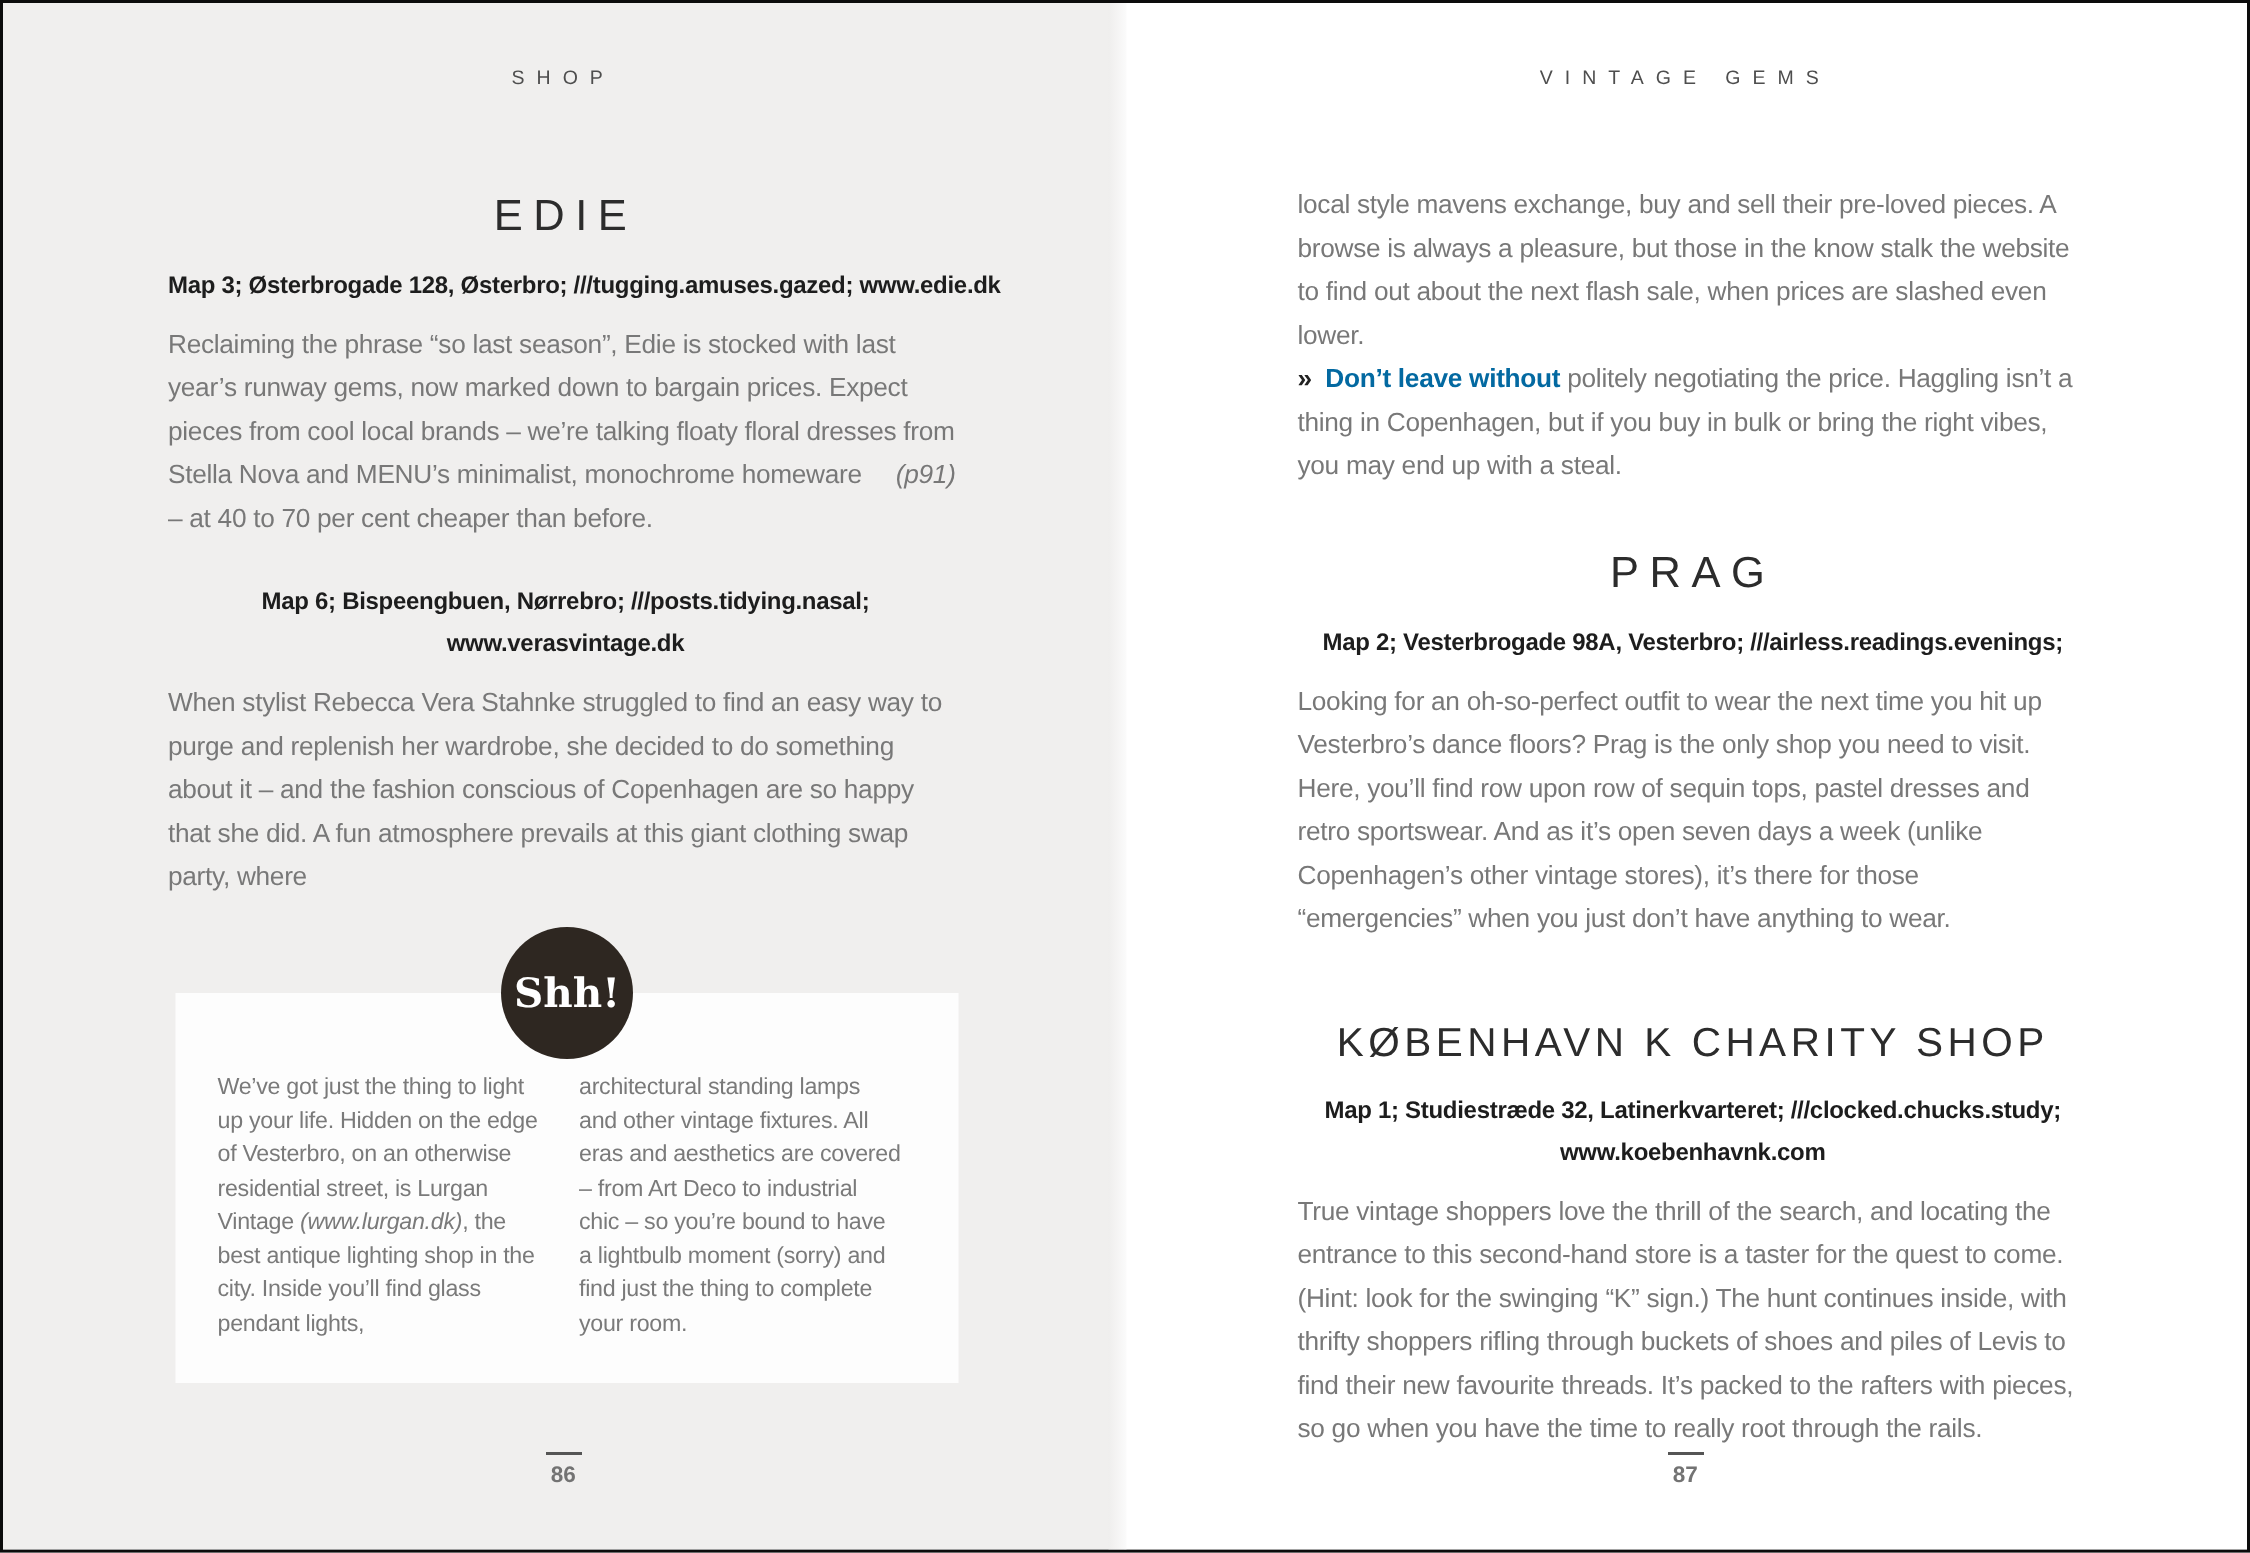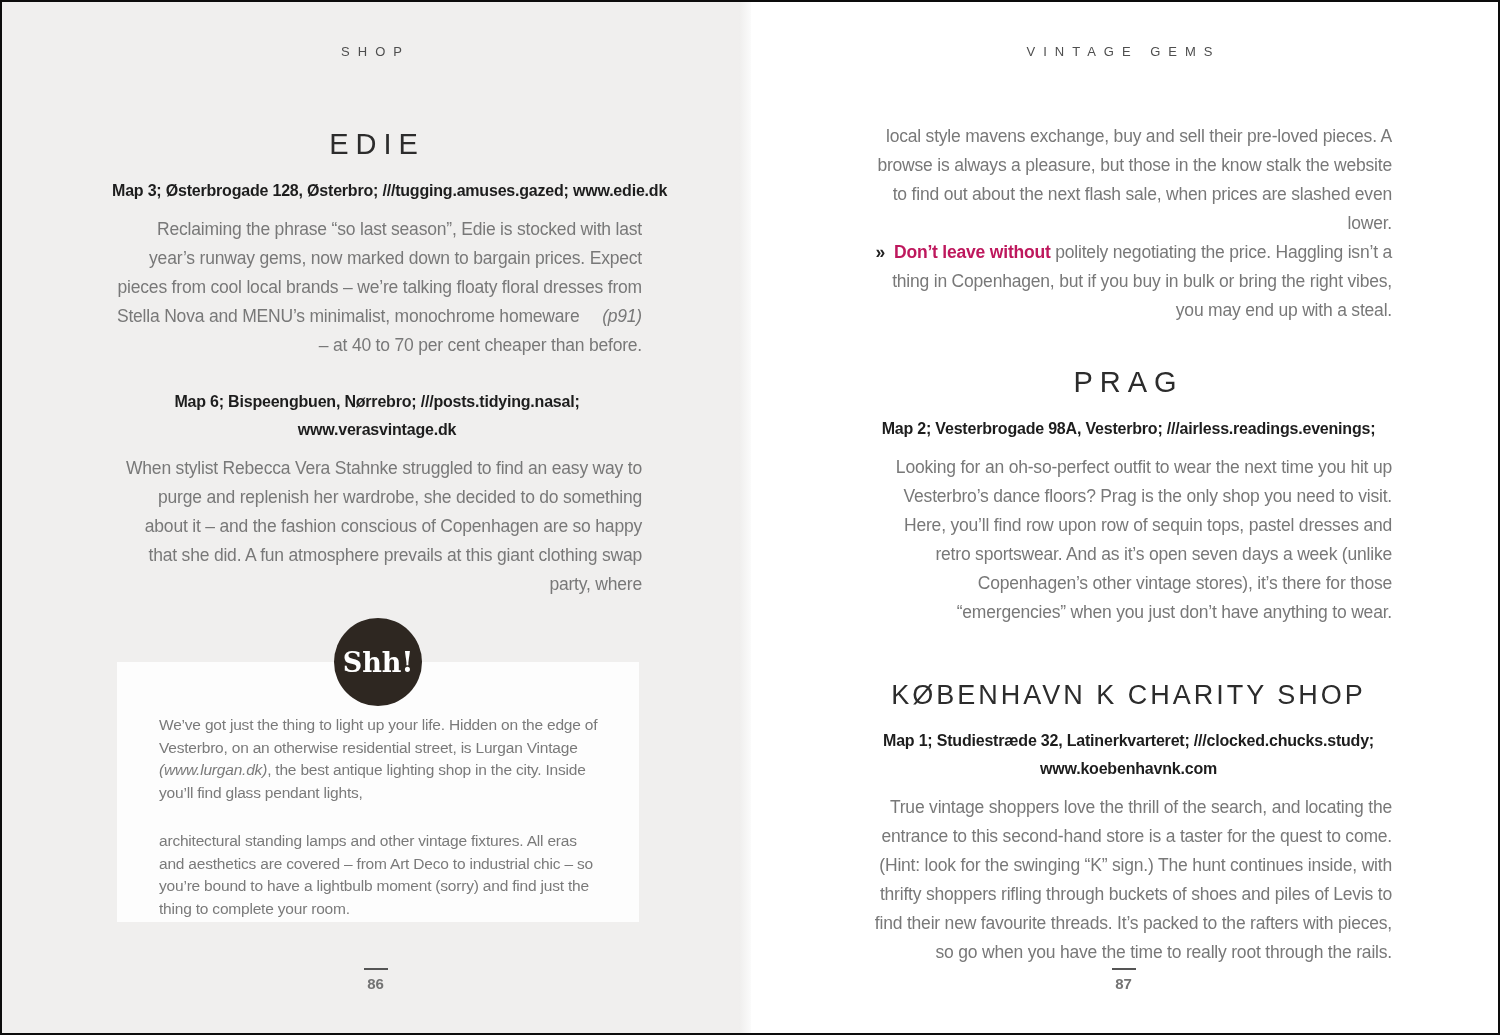--- a/index.html
+++ b/index.html
@@ -37,39 +37,38 @@
   .address {
     margin: 12px 0 0; text-align: center; white-space: nowrap;
     font-size: 16px; font-weight: 700; letter-spacing: -0.2px;
     color: #1d1d1d; line-height: 28px;
   }
   .address.first { margin-top: 14px; }
   .body-text {
     margin: 10px 0 0;
     font-size: 17.5px; line-height: 29px; letter-spacing: -0.2px;
     color: #787878;
-    text-align: right;
   }
   .body-text i { font-style: italic; margin-left: 18px; }
   .tip { margin-top: 0; }
   .tip-marker { font-weight: 700; color: #222222; margin-right: 9px; }
-  .tip-bold   { font-weight: 700; color: #be185d; }
+  .tip-bold   { font-weight: 700; color: #0369a1; }
   .shh-box {
     position: absolute; left: 115px; top: 660px;
     width: 522px; height: 260px;
     background: #fdfdfd;
   }
   .shh-circle {
     position: absolute; top: -44px; left: 50%; transform: translateX(-50%);
     width: 88px; height: 88px; border-radius: 50%;
     background: #2e2721; color: #ffffff;
     display: flex; align-items: center; justify-content: center;
     font-family: "DejaVu Serif", serif; font-weight: 700; font-size: 27px;
   }
-  .shh-cols { display: flex; gap: 26px; padding: 52px 38px 0 42px; flex-direction: column; }
+  .shh-cols { display: flex; gap: 26px; padding: 52px 38px 0 28px; }
   .shh-col {
     flex: 1;
     font-size: 15.5px; line-height: 22.5px; letter-spacing: -0.2px;
     color: #7a7a7a;
   }
   .shh-col i { font-style: italic; }
   .page-number { position: absolute; top: 966px; left: 0; right: 0; text-align: center; }
   .page-number span {
     display: inline-block;
     border-top: 2px solid #555555;

